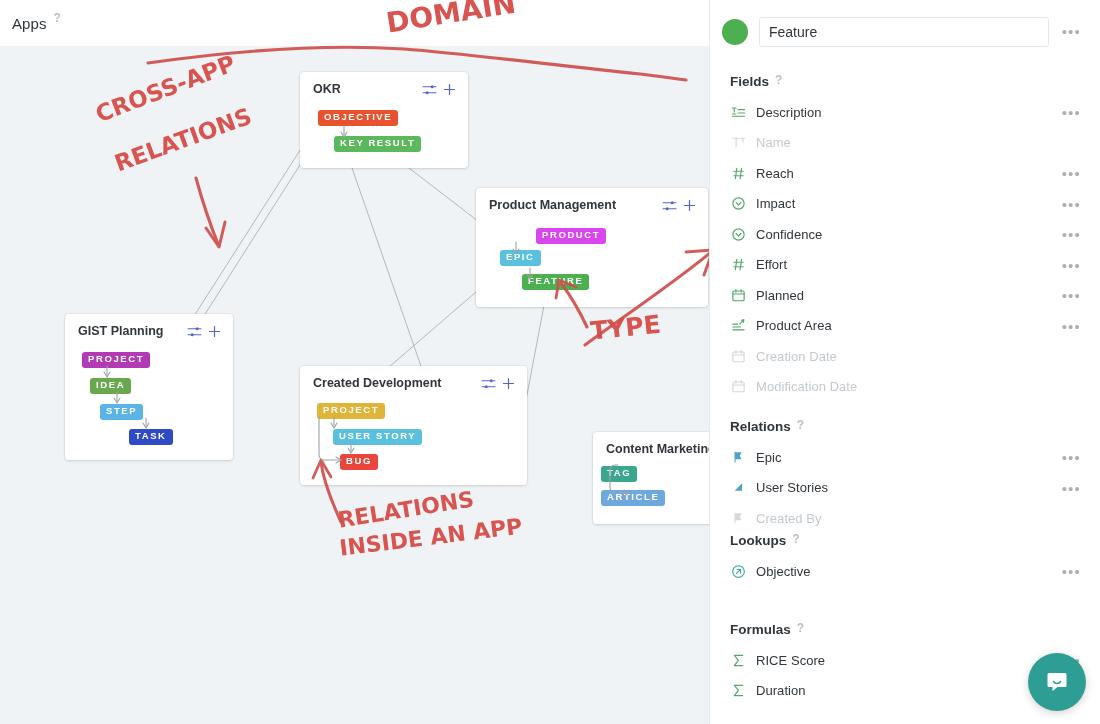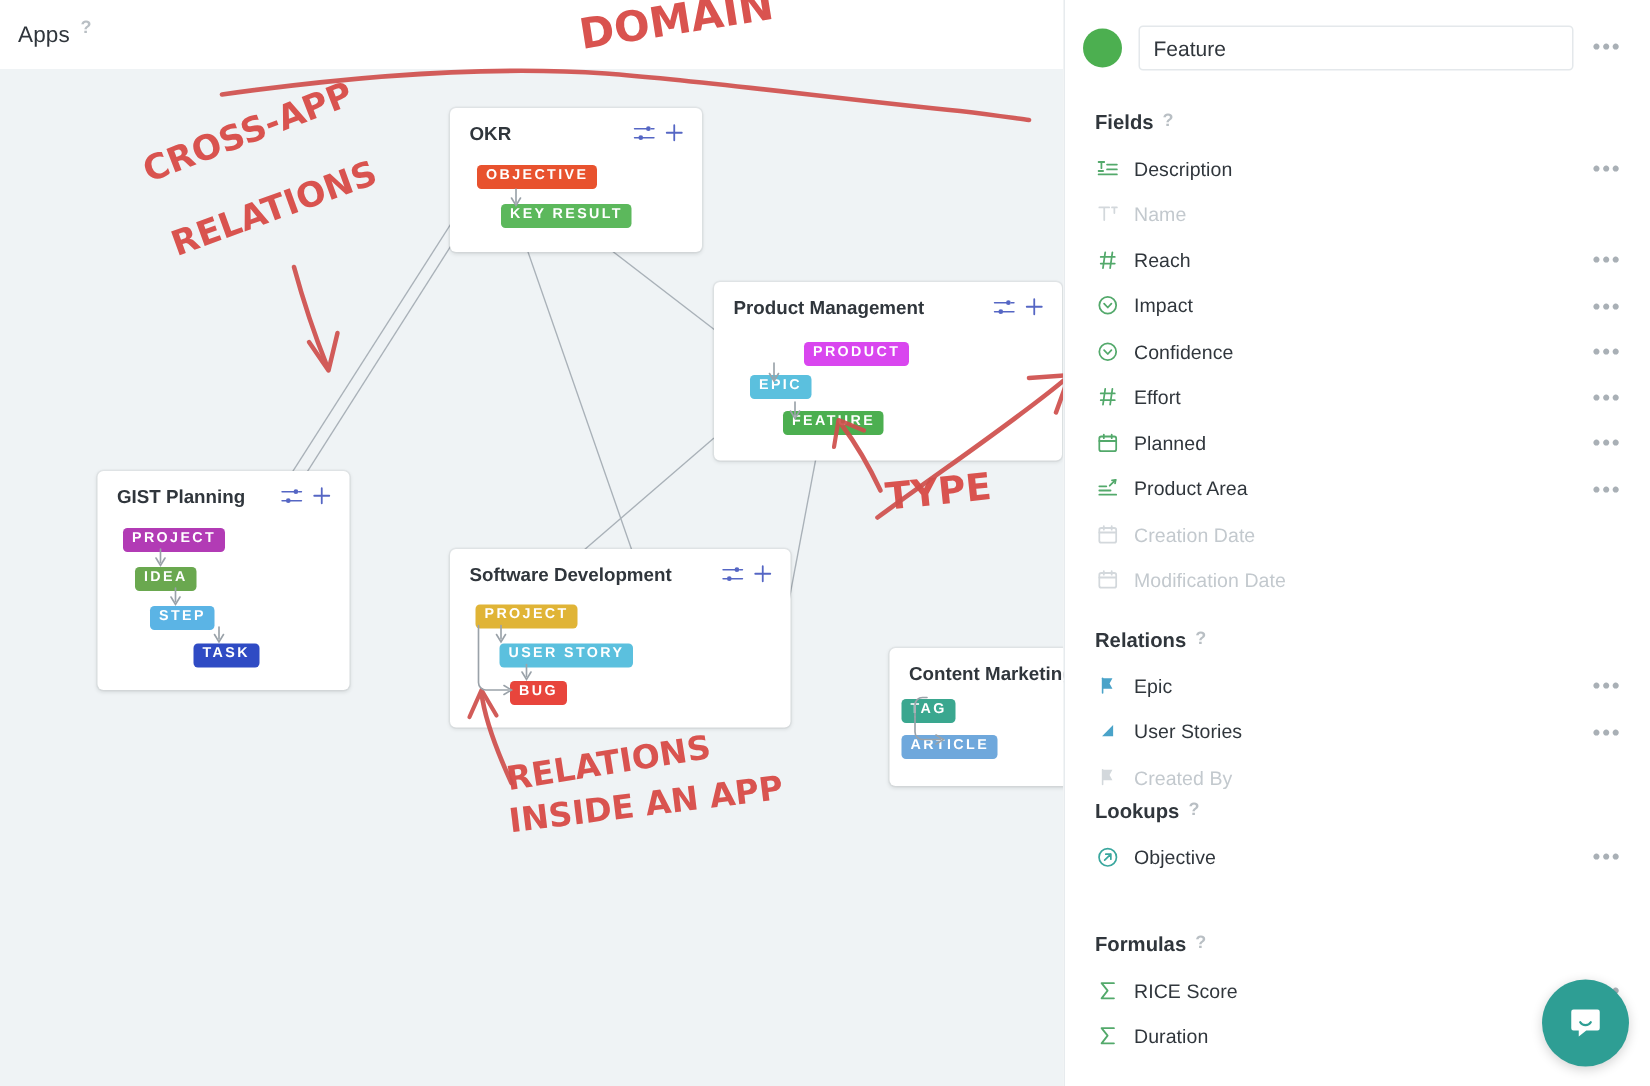--- a/index.html
+++ b/index.html
@@ -170,21 +170,21 @@
             <span class="ic-plus"><svg width="13" height="13" viewBox="0 0 14 14" stroke="#5566c4" stroke-width="1.3" stroke-linecap="round">
                 <path d="M7 1.6v10.8M1.6 7h10.8"></path>
               </svg></span>
           </div>
           <div class="entity" style="left: 17px; top: 38px; background: rgb(178, 59, 181);">PROJECT</div>
           <div class="entity" style="left: 25px; top: 64px; background: rgb(106, 168, 79);">IDEA</div>
           <div class="entity" style="left: 35px; top: 90px; background: rgb(91, 180, 229);">STEP</div>
           <div class="entity" style="left: 64px; top: 115px; background: rgb(47, 75, 196);">TASK</div>
         </div>
         <div class="app-card" style="left: 300px; top: 366px; width: 227px; height: 119px;">
-          <div class="card-title">Software Development</div>
+          <div class="card-title">Created Development</div>
           <div class="card-tools" style="right: 12px;">
             <span class="ic-sliders"><svg width="15" height="12" viewBox="0 0 16 13" fill="none" stroke="#5566c4" stroke-width="1.1" stroke-linecap="round">
                 <path d="M1 3h9M13 3h2M1 9.5h3M7 9.5h8"></path>
                 <circle cx="11" cy="3" r="1.7" fill="#5566c4" stroke="none"></circle>
                 <circle cx="5.5" cy="9.5" r="1.7" fill="#5566c4" stroke="none"></circle>
               </svg></span>
             <span class="ic-plus"><svg width="13" height="13" viewBox="0 0 14 14" stroke="#5566c4" stroke-width="1.3" stroke-linecap="round">
                 <path d="M7 1.6v10.8M1.6 7h10.8"></path>
               </svg></span>
           </div>

